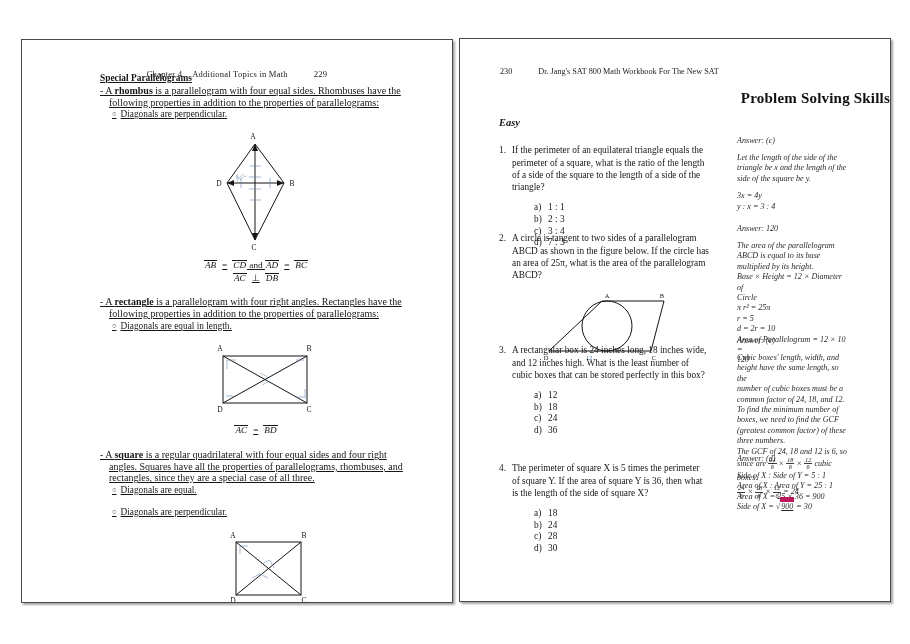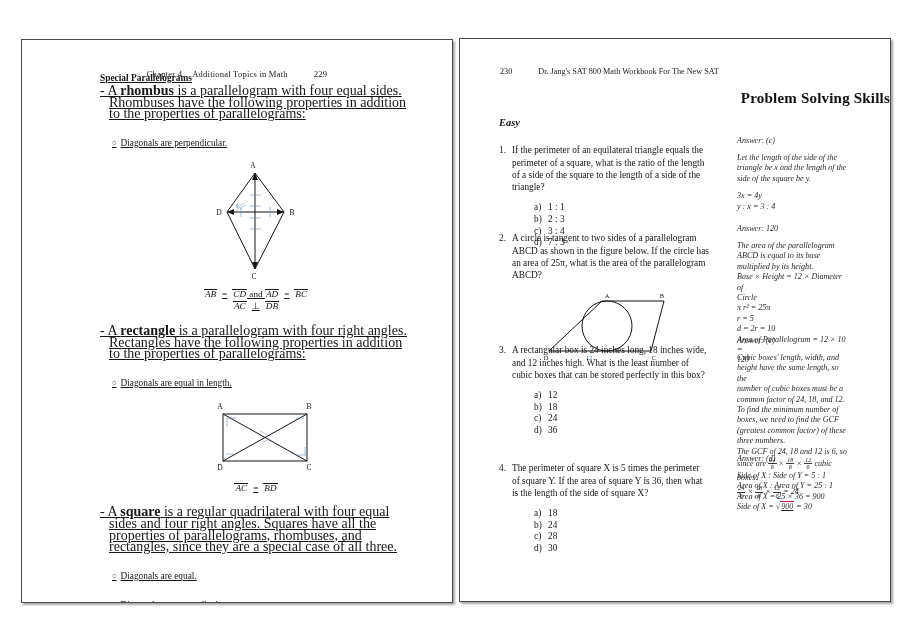--- a/index.html
+++ b/index.html
@@ -46,27 +46,27 @@
   }
   .level-right{
     position:absolute;top:78px;left:39px;
     font-size:10.4px;font-weight:bold;font-style:italic;color:#151515;
   }
 
   
   .lp-body{position:absolute;left:78px;top:33px;width:312px;color:#161616;text-decoration:underline;}
   .sec-head{font-size:9.4px;font-weight:bold;margin:0 0 2px 0;}
   .bullet-dash{
-    font-size:14px;line-height:11.6px;margin:0 0 0 0;
+    font-size:10px;line-height:11.6px;margin:0 0 0 0;
     padding-left:9px;text-indent:-9px;
   }
   .bullet-dash b{font-weight:bold;}
   .sub-o{
     font-size:9.3px;line-height:11.6px;
-    padding-left:22px;text-indent:-10px;margin-top:17px;
+    padding-left:22px;text-indent:-10px;margin-top:0;
   }
   .sub-o .ocirc{font-size:7.5px;vertical-align:1px;margin-right:4px;}
 
   .fig-wrap{position:relative;width:100%;}
   .eqline{
     text-align:center;font-size:9.2px;color:#161616;
     white-space:nowrap;margin-top:8px;
   }
   .ovl{border-top:1px solid #161616;padding:0 1px;display:inline-block;line-height:1.05;font-style:italic;}
   .gap{display:inline-block;width:5px;}
@@ -90,21 +90,21 @@
   .choices .lbl{display:inline-block;width:14px;}
 
   .ans-head{font-size:8.1px;font-style:italic;line-height:11px;margin-bottom:7px;white-space:nowrap;}
   .ans-body{font-size:8.1px;font-style:italic;line-height:10.4px;}
   .ans-body p{margin:0;}
   .ans-gap{height:7px;}
 
   .frac{display:inline-block;vertical-align:-3px;text-align:center;font-style:italic;line-height:1;}
   .frac .num{display:block;font-size:6.4px;border-bottom:1px solid #3a3a3a;padding:0 1px;}
   .frac .den{display:block;font-size:6.4px;padding:0 1px;}
-  .sqrt{border-top:1px solid #be185d;padding:0 1px;text-decoration:underline;}
+  .sqrt{border-top:5px solid #be185d;padding:0 1px;text-decoration:underline;}
 
   svg{display:block;}
   .dimmed{opacity:.55;}
 </style>
 </head>
 <body>
 
 <div class="spread">
 
   <div class="page" id="page-left">

